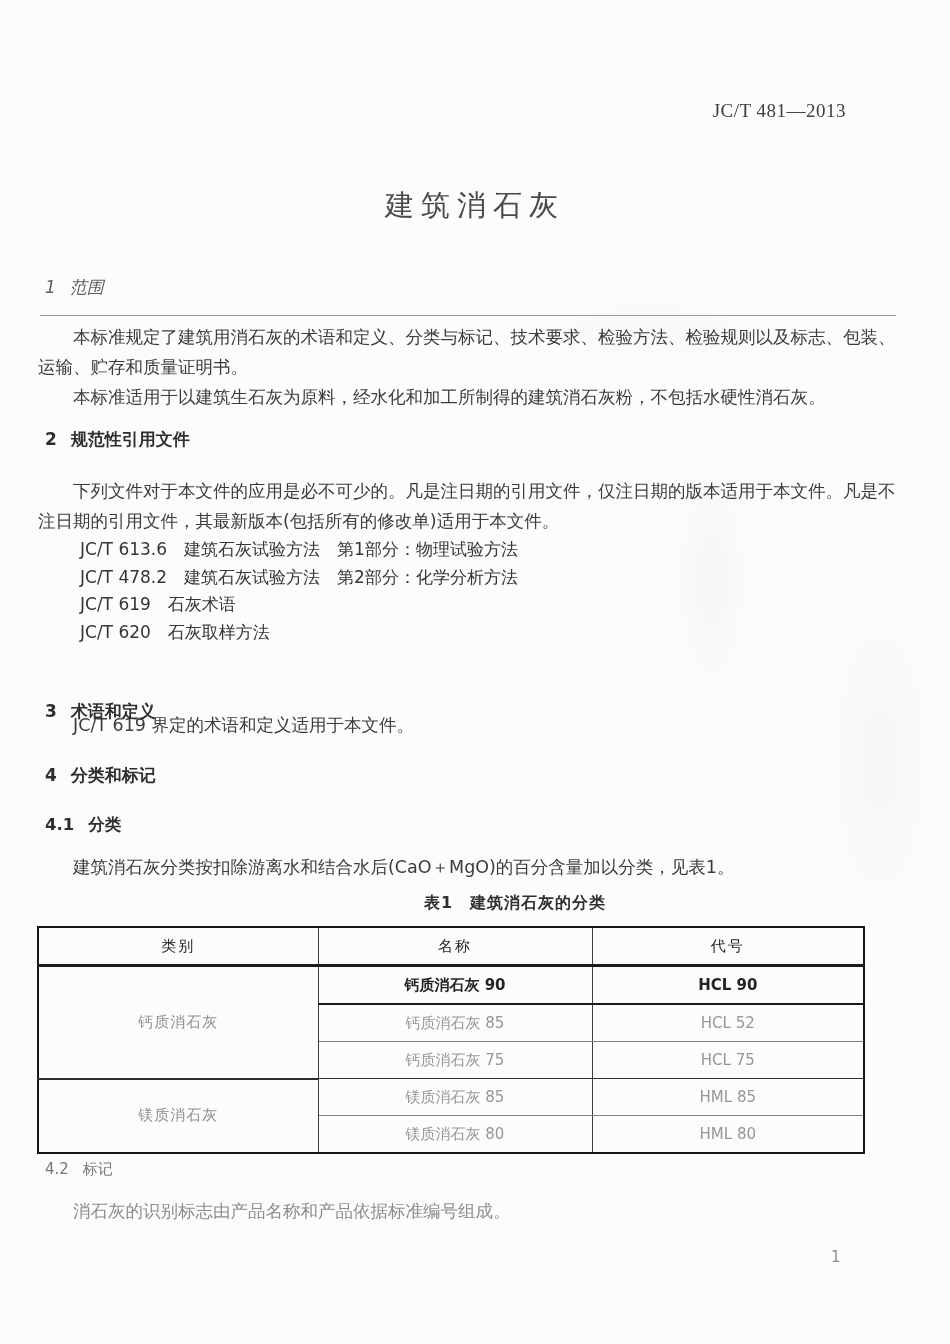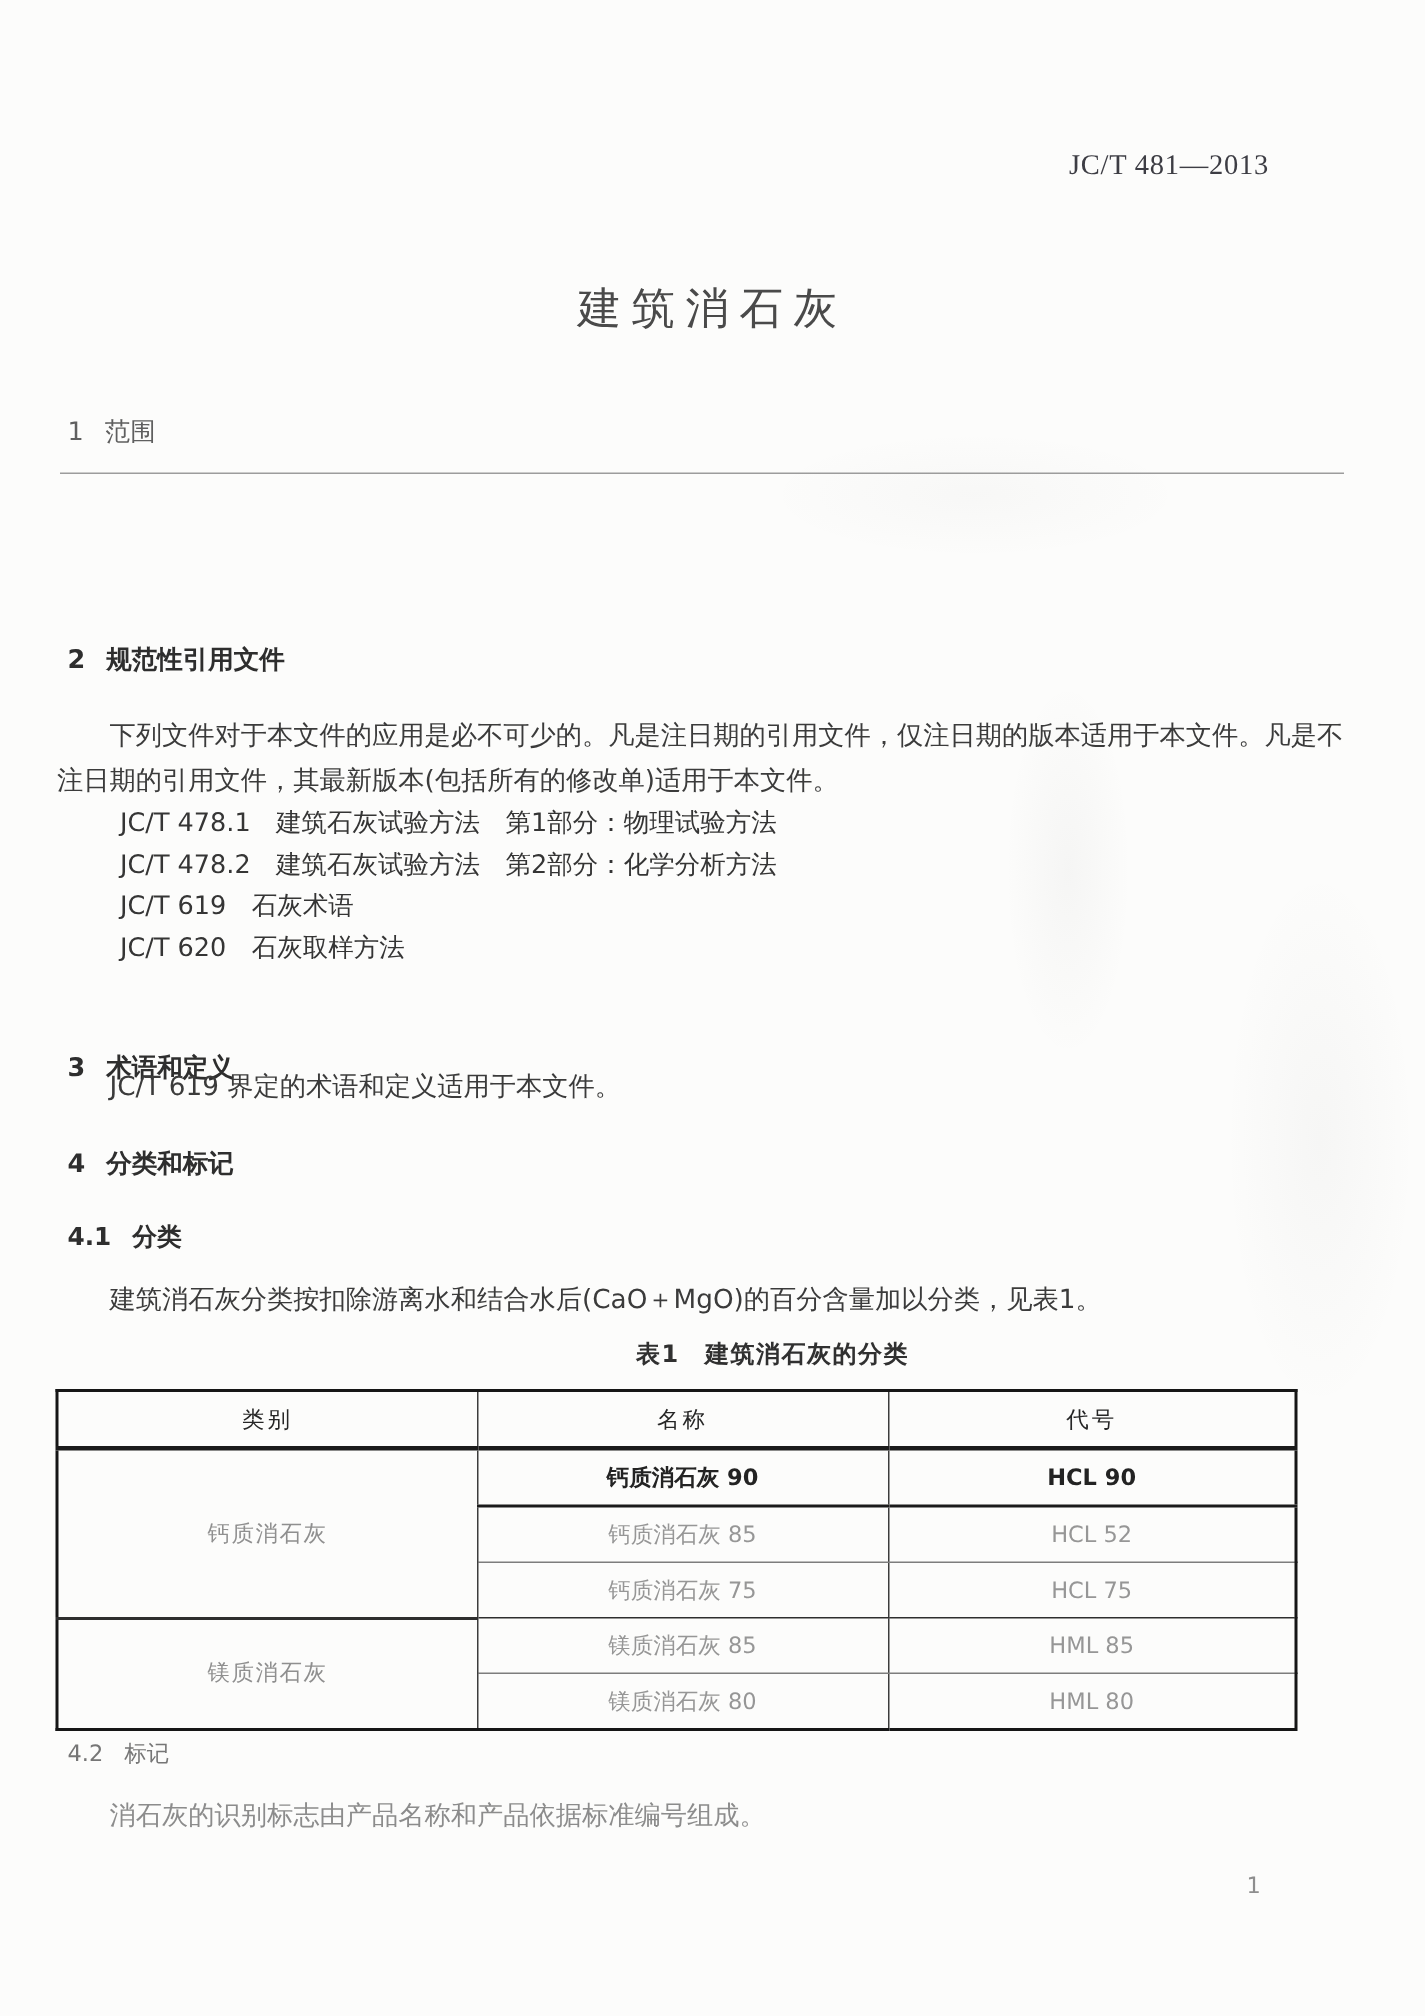--- a/index.html
+++ b/index.html
@@ -21,21 +21,21 @@
     font-family:"Liberation Serif", serif;
     font-size:19px; letter-spacing:0.5px; color:#3d3d44;
   }
   .doc-title {
     position:absolute; top:186px; left:0; width:100%;
     text-align:center; font-size:29px; letter-spacing:7px;
     color:#4a4a4a;
   }
   .sec-h { position:absolute; left:45px; font-size:17px; color:#2e2e2e; font-weight:bold; }
   .sec-h .num { margin-right:14px; font-weight:bold; }
-  .sec-h.light { color:#5f5f5f; font-weight:normal; }
+  .sec-h.light { color:#5f5f5f; font-weight:normal;font-style:italic; }
   .sec-h.faded { color:#767676; font-weight:normal; }
   .rule { position:absolute; left:40px; top:315px; width:856px; height:1px; background:#9c9c9c; }
   .para-block { position:absolute; left:38px; width:858px; font-size:17.5px; line-height:30px; color:#3b3b3b; }
   .para-block p { margin:0; text-indent:2em; }
   .refs { position:absolute; left:80px; width:800px; font-size:17px; line-height:27.5px; color:#353535; }
   .refs div { white-space:pre-wrap; }
   .tbl-caption {
     position:absolute; top:893px; left:0; width:100%;
     text-align:center; font-size:16px; font-weight:bold; color:#303030; letter-spacing:1px;padding-left:40px;
   }
@@ -68,31 +68,35 @@
 
   <div class="doc-code">JC/T 481—2013</div>
 
   <div class="doc-title">建筑消石灰</div>
 
   <div class="sec-h light" style="top:276px;">
     <span class="num" style="font-weight:normal;">1</span><span>范围</span>
   </div>
   <div class="rule"></div>
 
+  <div class="para-block" style="top:322px;">
+    <p>本标准规定了建筑用消石灰的术语和定义、分类与标记、技术要求、检验方法、检验规则以及标志、包装、运输、贮存和质量证明书。</p>
+    <p>本标准适用于以建筑生石灰为原料，经水化和加工所制得的建筑消石灰粉，不包括水硬性消石灰。</p>
+  </div>
 
   <div class="sec-h" style="top:428px;">
     <span class="num">2</span><span>规范性引用文件</span>
   </div>
 
   <div class="para-block" style="top:476px;">
     <p>下列文件对于本文件的应用是必不可少的。凡是注日期的引用文件，仅注日期的版本适用于本文件。凡是不注日期的引用文件，其最新版本(包括所有的修改单)适用于本文件。</p>
   </div>
 
   <div class="refs" style="top:536px;">
-    <div>JC/T 478.1　建筑石灰试验方法　第1部分：物理试验方法</div>
+    <div>JC/T 613.6　建筑石灰试验方法　第1部分：物理试验方法</div>
     <div>JC/T 478.2　建筑石灰试验方法　第2部分：化学分析方法</div>
     <div>JC/T 619　石灰术语</div>
     <div>JC/T 620　石灰取样方法</div>
   </div>
 
   <div class="sec-h" style="top:700px;">
     <span class="num">3</span><span>术语和定义</span>
   </div>
 
   <div class="para-block" style="top:710px;">

